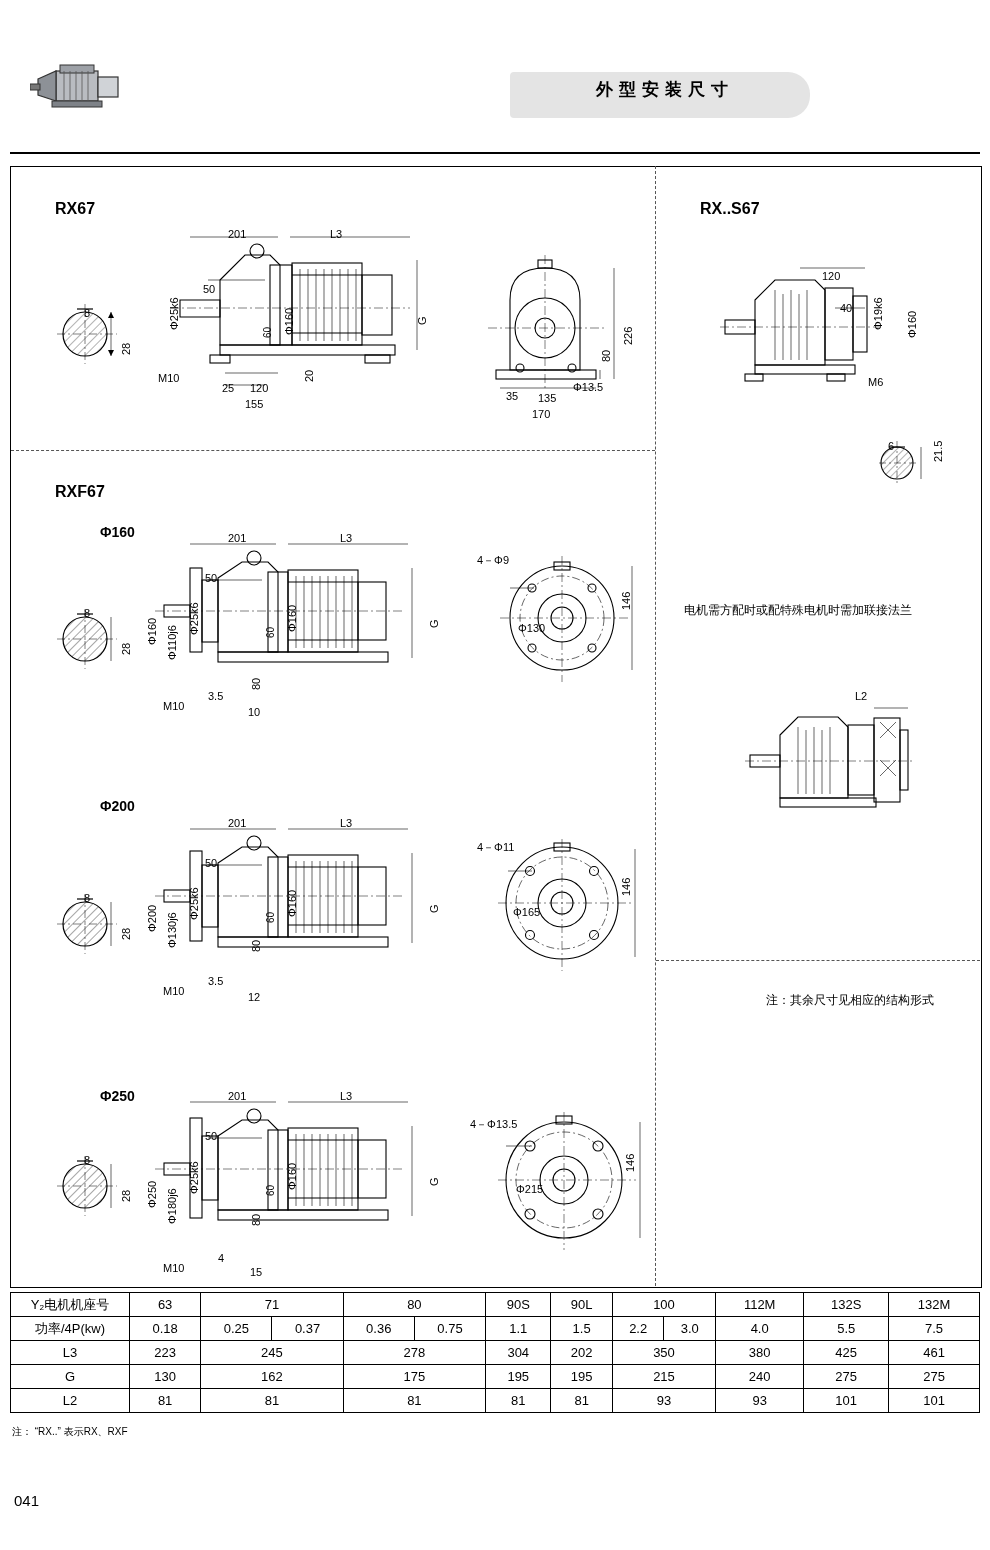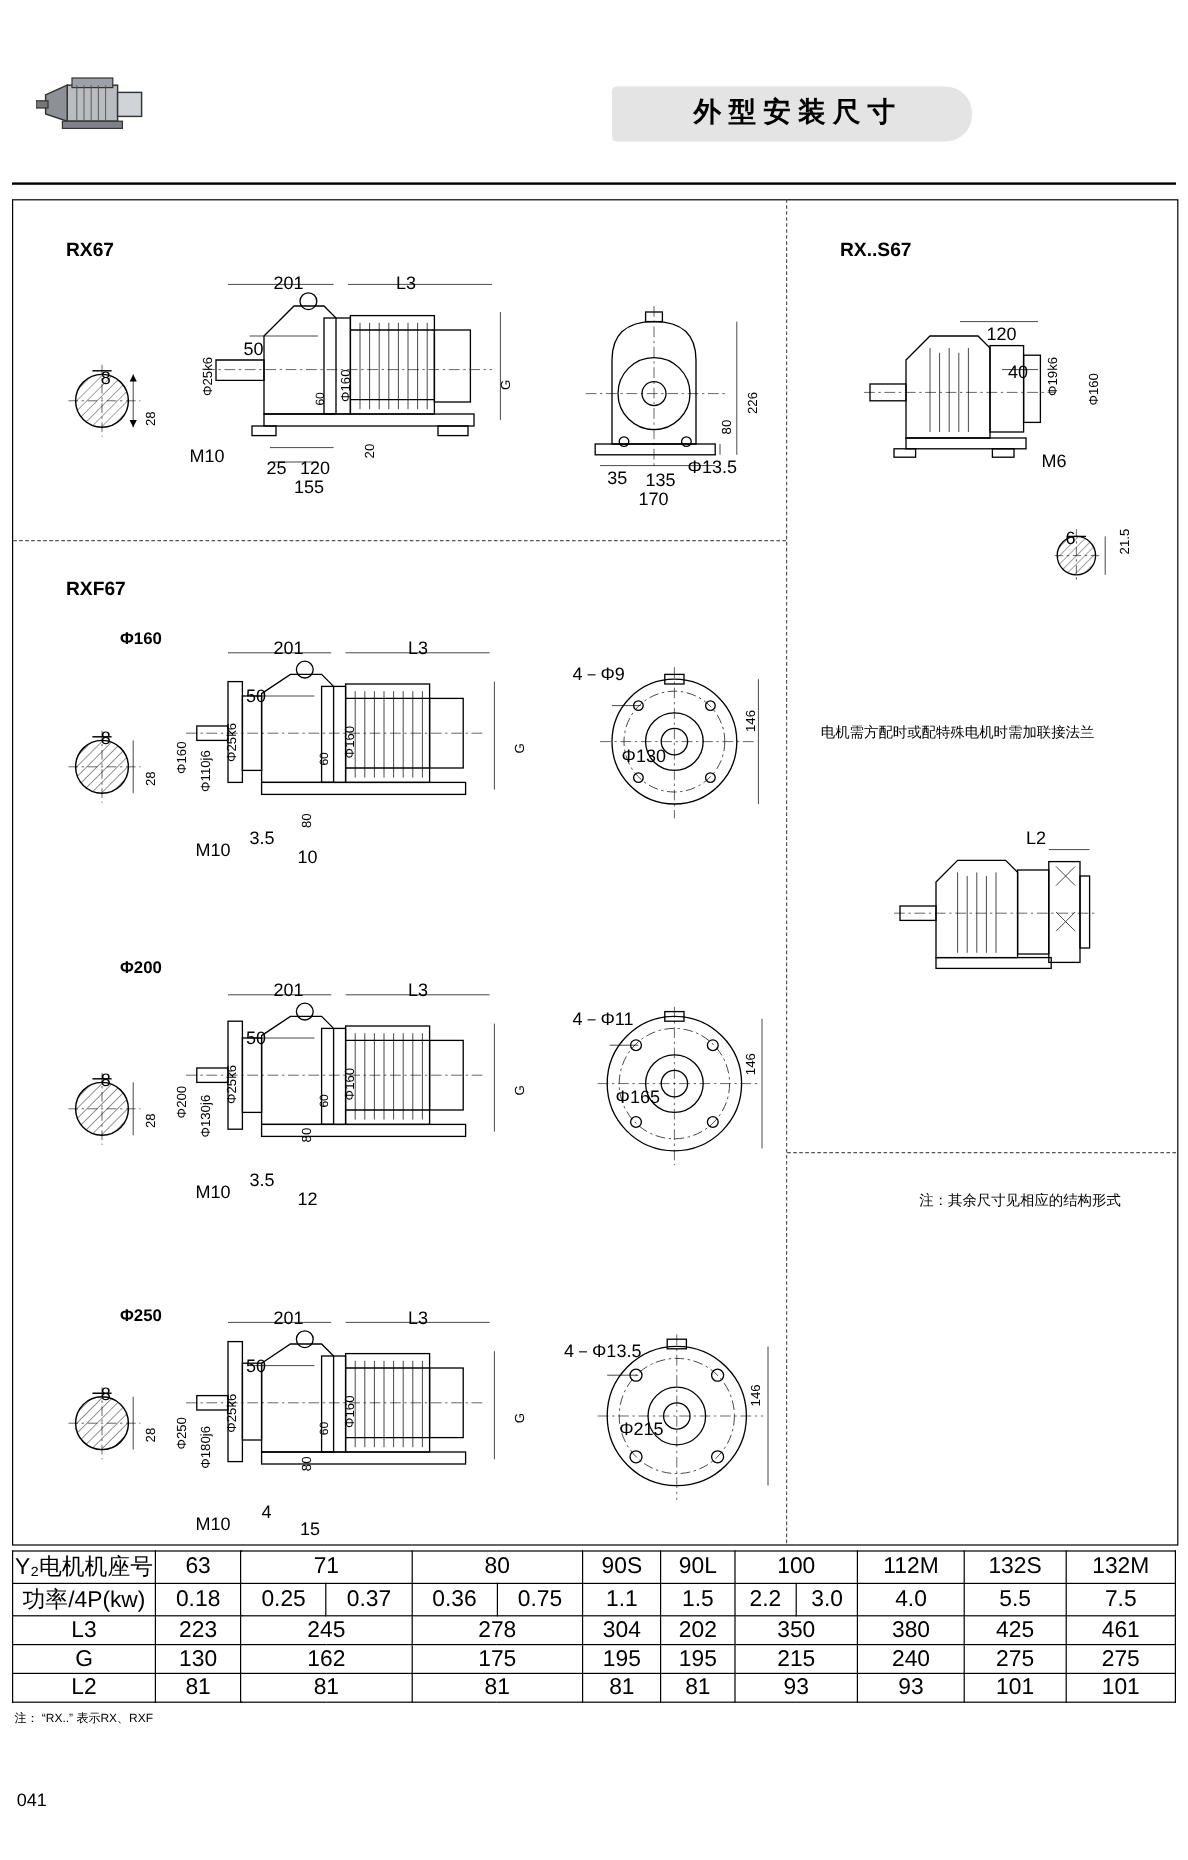--- a/index.html
+++ b/index.html
@@ -9,21 +9,21 @@
     color:#000;overflow:hidden;
   }
   .page{position:absolute;inset:0;}
 
   
   .header{position:absolute;left:0;top:0;width:990px;height:150px;}
   .hdr-icon{position:absolute;left:30px;top:55px;width:95px;height:70px;}
   .hdr-title-wrap{position:absolute;left:510px;top:72px;width:300px;height:46px;
     background:#e4e4e4;border-radius:4px 22px 22px 4px;}
   .hdr-title{position:absolute;left:530px;top:78px;width:270px;height:34px;
-    font-size:23px;font-weight:bold;letter-spacing:6px;text-align:center;
+    font-size:17px;font-weight:bold;letter-spacing:6px;text-align:center;
     font-family:"DejaVu Sans",sans-serif;}
   .hdr-rule{position:absolute;left:10px;top:152px;width:970px;height:2px;background:#000;}
 
   
   .frame{position:absolute;left:10px;top:166px;width:970px;height:1120px;border:1px solid #000;}
   .vdiv{position:absolute;left:655px;top:166px;width:0;height:1120px;
     border-left:1px dashed #555;}
   .hdiv1{position:absolute;left:11px;top:450px;width:644px;height:0;border-top:1px dashed #555;}
   .hdiv2{position:absolute;left:656px;top:960px;width:324px;height:0;border-top:1px dashed #555;}
 
@@ -31,28 +31,28 @@
   .sec-title{position:absolute;font-size:16px;font-weight:bold;}
   .sub-title{position:absolute;font-size:14px;font-weight:bold;}
 
   
   .watermark{position:absolute;left:310px;top:620px;font-size:260px;font-weight:bold;
     color:#d8dce4;line-height:1;font-family:"Liberation Sans",sans-serif;
     letter-spacing:-6px;z-index:0;}
 
   
   .dw{position:absolute;z-index:2;}
-  .dim{position:absolute;font-size:15px;z-index:3;font-family:"Liberation Sans",sans-serif;}
+  .dim{position:absolute;font-size:11px;z-index:3;font-family:"Liberation Sans",sans-serif;}
   .dimv{position:absolute;font-size:11px;z-index:3;transform-origin:0 0;
     transform:rotate(-90deg);white-space:nowrap;}
   .note{position:absolute;font-size:12px;z-index:3;}
 
   
   .tbl{position:absolute;left:10px;top:1292px;width:970px;border-collapse:collapse;}
-  .tbl td{border:1px solid #000;font-size:19px;text-align:center;height:23px;padding:0;}
+  .tbl td{border:1px solid #000;font-size:13px;text-align:center;height:23px;padding:0;}
   .tbl td.lbl{width:118px;}
   .footnote{position:absolute;left:12px;top:1425px;font-size:10px;}
   .pageno{position:absolute;left:14px;top:1492px;font-size:15px;}
 </style>
 </head>
 <body>
 
 <div class="page">
 
   <div class="header">

